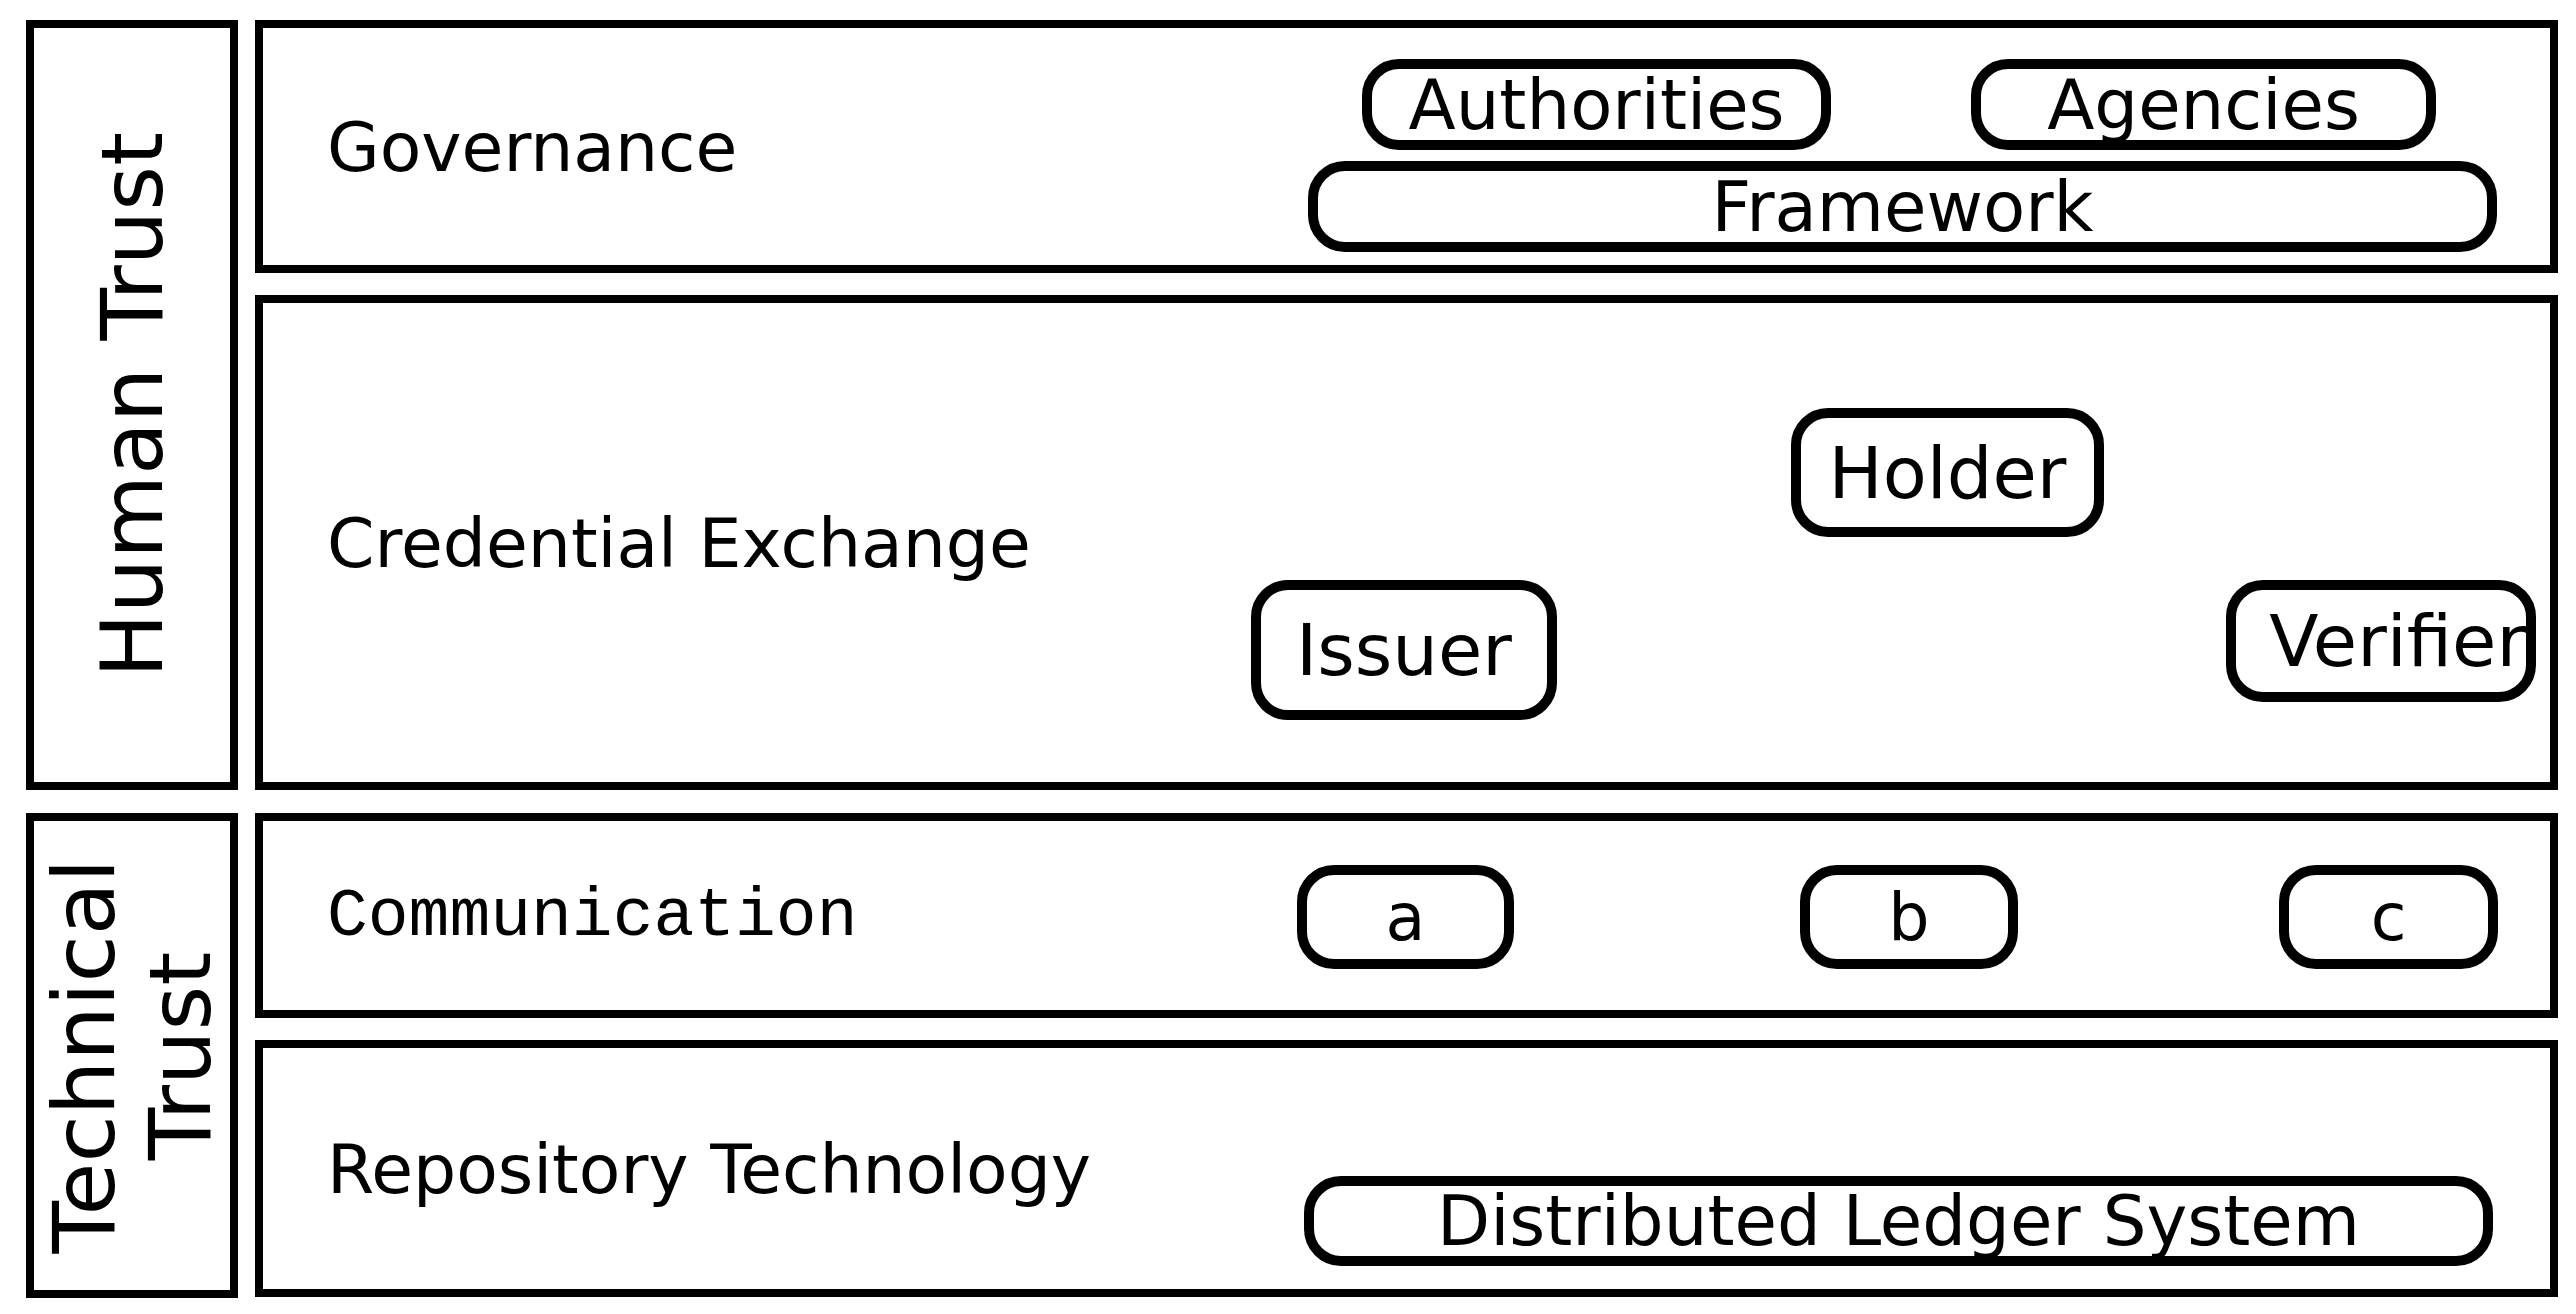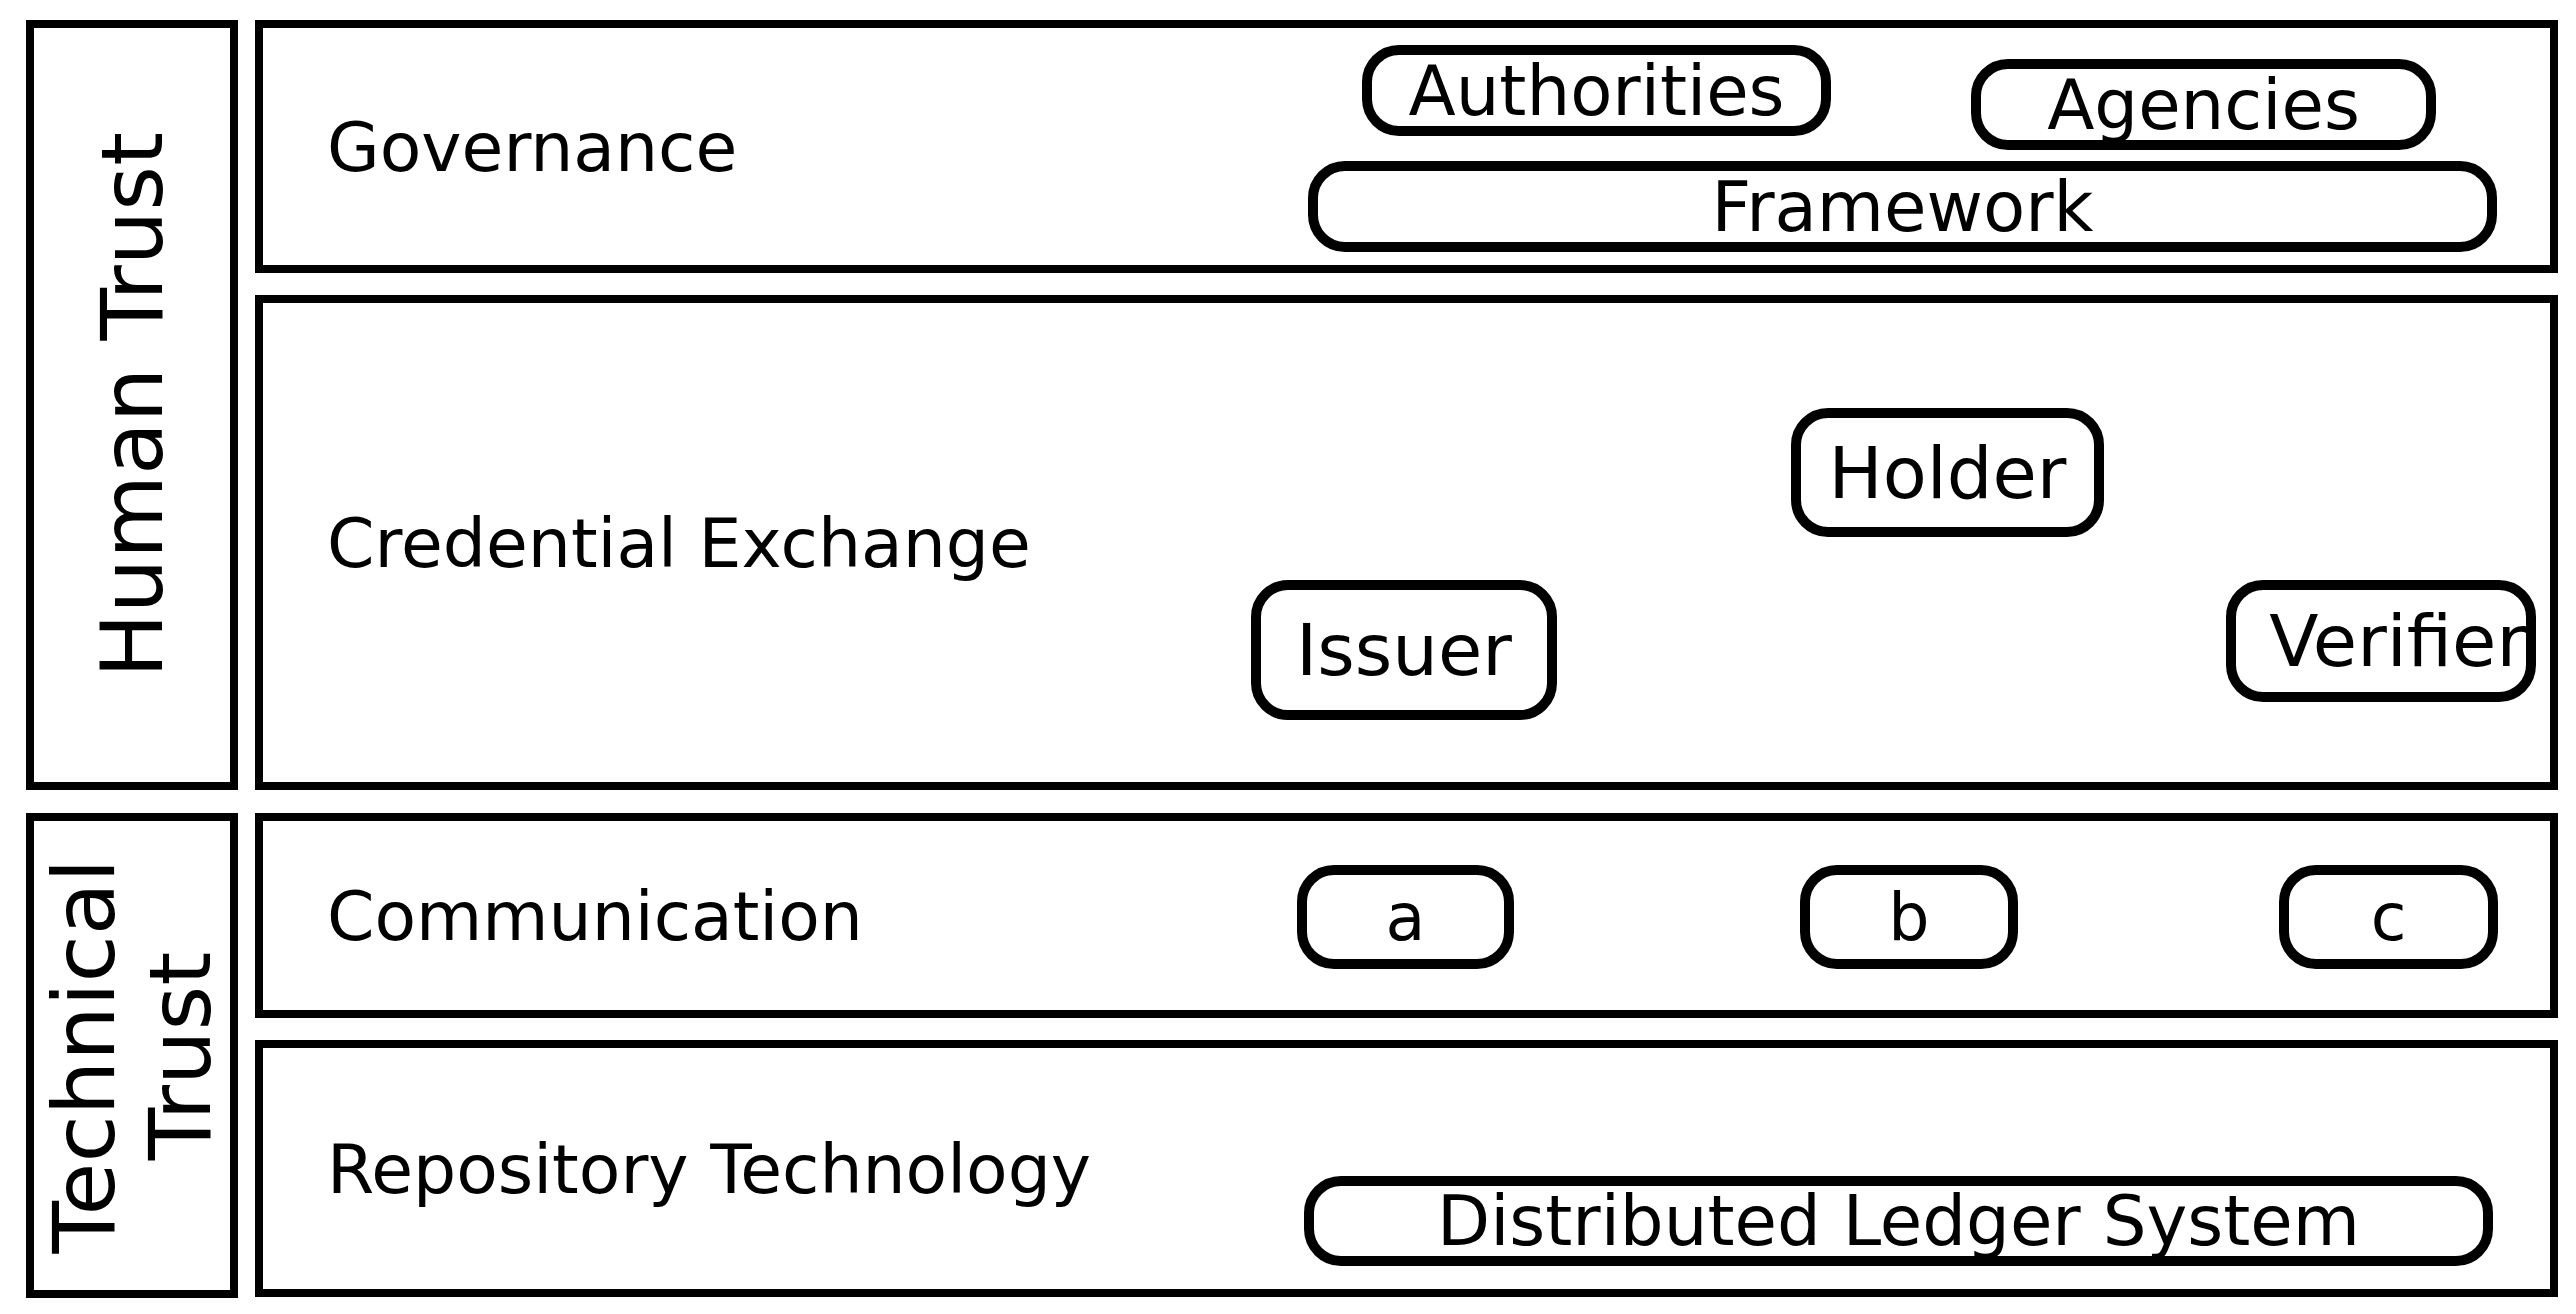--- a/index.html
+++ b/index.html
@@ -34,25 +34,25 @@
   .t88 { font-size:72px; }
   .t80 { font-size:65px; }
 
   
   .sidebar-human     { left:26px;  top:20.4px;   width:212px;  height:770px; }
   .sidebar-technical { left:26px;  top:813px;  width:212px;  height:485px; }
 
   
   .row-governance    { left:255px; top:20.4px;   width:2303px; height:253px; }
   .row-credential    { left:255px; top:295px;  width:2303px; height:495px; }
-  .row-communication { left:255px; top:813px;  width:2303px; height:205px; }
+  .row-communication { left:255px; top:813px;  width:2303px; height:205px;font-family:Liberation Mono, monospace; }
   .row-repository    { left:255px; top:1040px; width:2303px; height:257px; }
 
   
-  .pill-authorities { left:1362px; top:45px;  width:469px;  height:91px; }
+  .pill-authorities { left:1362px; top:59px;  width:469px;  height:91px; }
   .pill-agencies    { left:1971px; top:59px;  width:465px;  height:91px; }
   .pill-framework   { left:1308px; top:161px; width:1189px; height:91px; }
 
   
   .node-holder   { left:1759px; top:408px; width:313px; height:129px;margin-left:32px; }
   .node-issuer   { left:1251px; top:580px; width:306px; height:140px; }
   .node-verifier { left:2226px; top:580px; width:310px; height:122px;justify-content:flex-end; }
 
   
   .node-a { left:1297px; top:865px; width:217px; height:104px; }

